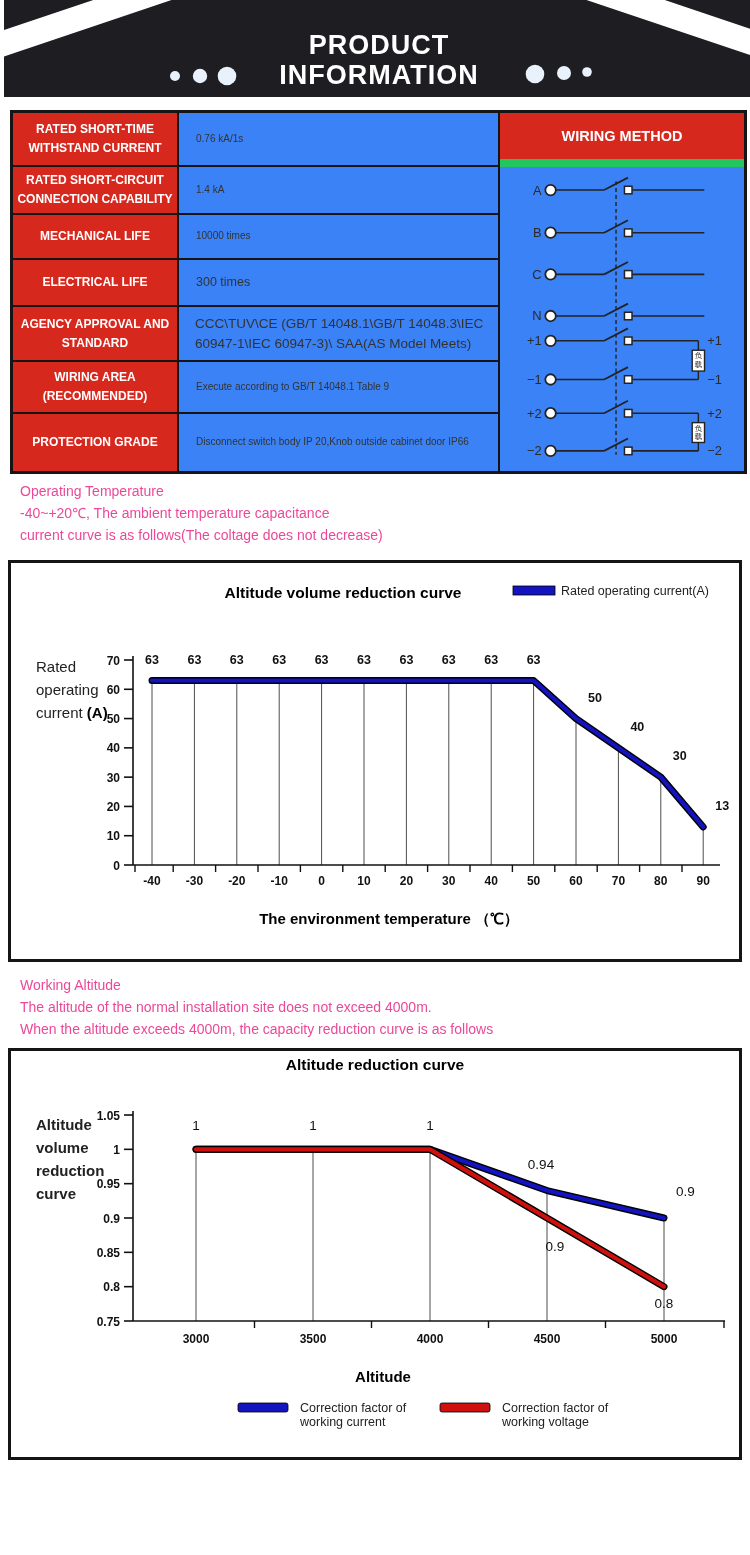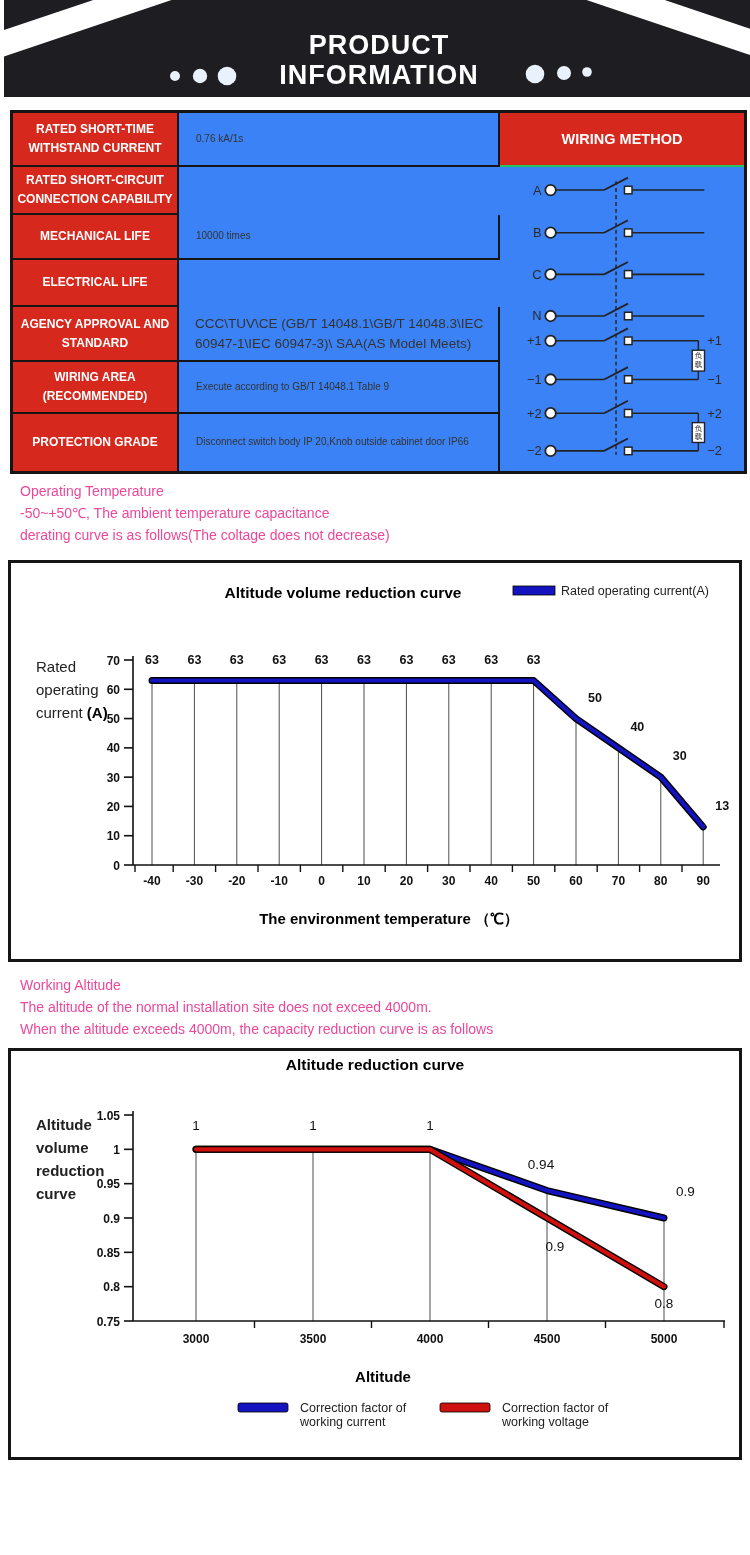--- a/index.html
+++ b/index.html
@@ -14,21 +14,21 @@
     border:3px solid #151515;background:#3b82f6;}
   .lbl{background:#d7281e;color:#fff;font-weight:bold;font-size:12px;line-height:1.55;
     display:flex;align-items:center;justify-content:center;text-align:center;
     border-right:2px solid #151515;border-bottom:2px solid #151515;padding:2px 3px;box-sizing:border-box;}
   .val{display:flex;align-items:center;font-size:10px;color:#333;
     border-right:2px solid #151515;border-bottom:2px solid #151515;padding:2px 6px 2px 17px;box-sizing:border-box;line-height:1.45;}
   .val.small{font-size:12.5px;}
   .val.wrap{font-size:13.5px;padding-left:16px;}
   .lbl.lastrow,.val.lastrow{border-bottom:none;}
   .wiring-header{grid-column:3;grid-row:1;background:#d7281e;color:#fff;font-weight:bold;font-size:14.5px;
-    display:flex;align-items:center;justify-content:center;border-bottom:2px solid #22c55e;box-sizing:border-box;}
+    display:flex;align-items:center;justify-content:center;border-bottom:8px solid #22c55e;box-sizing:border-box;}
   .wiring-cell{grid-column:3;grid-row:2 / span 6;box-sizing:border-box;}
   .textblock{position:absolute;left:20px;font-size:14px;color:#ec4899;line-height:22px;}
   .chart-box{position:absolute;left:8px;border:3px solid #151515;background:#fff;}
   svg text{font-family:"Liberation Sans",sans-serif;}
 </style>
 </head>
 <body>
 
 <div class="banner">
   <svg width="750" height="97" viewBox="0 0 750 97">
@@ -51,25 +51,27 @@
     <div>INFORMATION</div>
   </div>
 </div>
 
 <div class="spec-table">
   <div class="lbl" style="grid-row:1">RATED SHORT-TIME WITHSTAND CURRENT</div>
   <div class="val" style="grid-row:1">0.76 kA/1s</div>
   <div class="wiring-header">WIRING METHOD</div>
 
   <div class="lbl" style="grid-row:2">RATED SHORT-CIRCUIT CONNECTION CAPABILITY</div>
+  <div class="val" style="grid-row:2">1.4 kA</div>
 
   <div class="lbl" style="grid-row:3">MECHANICAL LIFE</div>
   <div class="val" style="grid-row:3">10000 times</div>
 
   <div class="lbl" style="grid-row:4">ELECTRICAL LIFE</div>
+  <div class="val small" style="grid-row:4">300 times</div>
 
   <div class="lbl" style="grid-row:5">AGENCY APPROVAL AND STANDARD</div>
   <div class="val wrap" style="grid-row:5">CCC\TUV\CE (GB/T 14048.1\GB/T 14048.3\IEC 60947-1\IEC 60947-3)\ SAA(AS Model Meets)</div>
 
   <div class="lbl" style="grid-row:6">WIRING AREA (RECOMMENDED)</div>
   <div class="val" style="grid-row:6">Execute according to GB/T 14048.1 Table 9</div>
 
   <div class="lbl lastrow" style="grid-row:7">PROTECTION GRADE</div>
   <div class="val lastrow" style="grid-row:7">Disconnect switch body IP 20,Knob outside cabinet door IP66</div>
 
@@ -142,22 +144,22 @@
           <text x="209" y="218.5" font-size="13" fill="#2a2a2a">−1</text>
           <text x="209" y="252.5" font-size="13" fill="#2a2a2a">+2</text>
           <text x="209" y="290.5" font-size="13" fill="#2a2a2a">−2</text>
         </g>
     </svg>
   </div>
 </div>
 
 <div class="textblock" style="top:480px;">
   <div>Operating Temperature</div>
-  <div> -50~+50℃, The ambient temperature capacitance</div>
-  <div>derating curve is as follows(The coltage does not decrease)</div>
+  <div> -40~+20℃, The ambient temperature capacitance</div>
+  <div>current curve is as follows(The coltage does not decrease)</div>
 </div>
 
 <div class="chart-box" style="top:560px;width:728px;height:396px;">
   <svg id="chart1-svg" width="728" height="396" viewBox="0 0 728 396">
       <line x1="141" y1="117.5" x2="141" y2="302" stroke="#4d4d4d" stroke-width="1"></line>
       <line x1="183.4" y1="117.5" x2="183.4" y2="302" stroke="#4d4d4d" stroke-width="1"></line>
       <line x1="225.8" y1="117.5" x2="225.8" y2="302" stroke="#4d4d4d" stroke-width="1"></line>
       <line x1="268.2" y1="117.5" x2="268.2" y2="302" stroke="#4d4d4d" stroke-width="1"></line>
       <line x1="310.6" y1="117.5" x2="310.6" y2="302" stroke="#4d4d4d" stroke-width="1"></line>
       <line x1="353" y1="117.5" x2="353" y2="302" stroke="#4d4d4d" stroke-width="1"></line>

